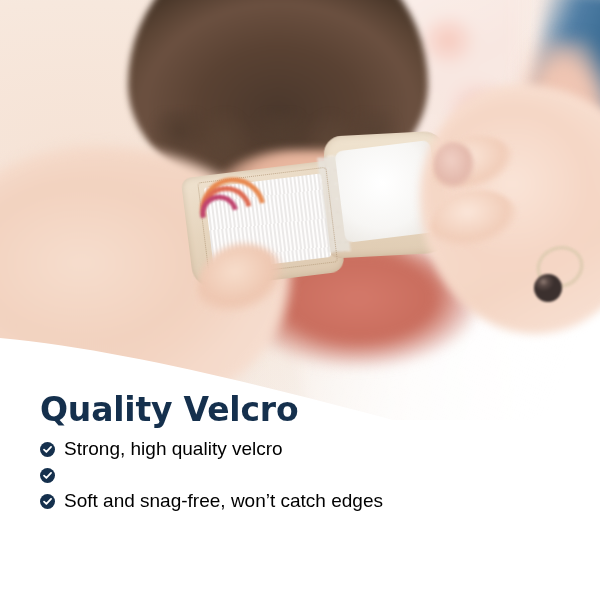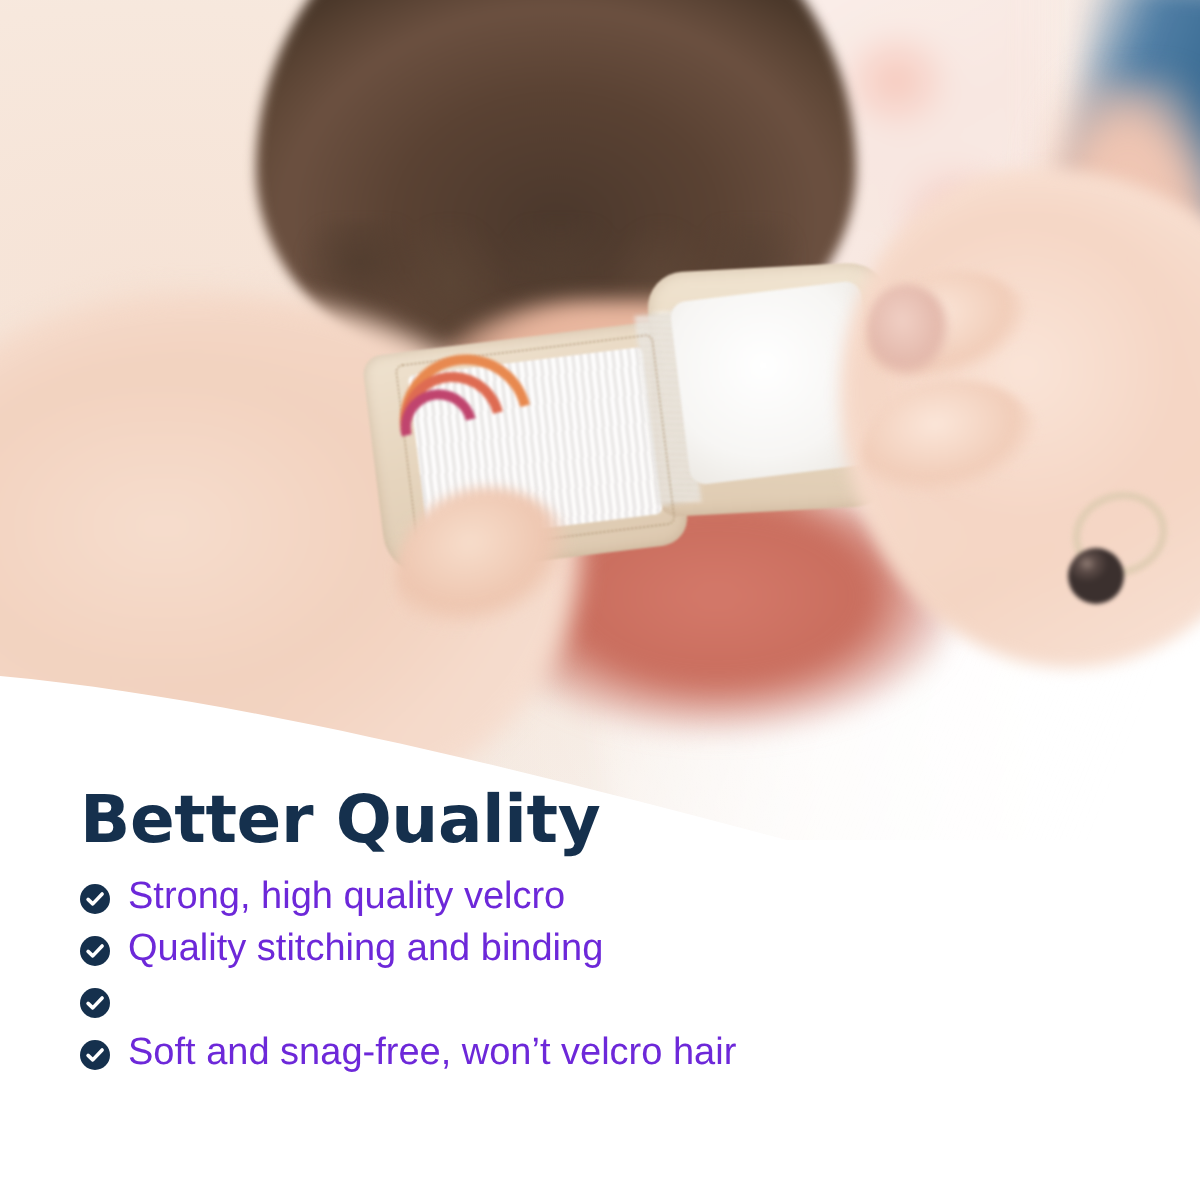--- a/index.html
+++ b/index.html
@@ -324,21 +324,21 @@
   .check-icon {
     flex: 0 0 auto;
     width: 15px;
     height: 15px;
     display: block;
   }
   .feature-text {
     font-family: "Liberation Sans", sans-serif;
     font-size: 19px;
     line-height: 22px;
-    color: #6d28d9;
+    color: #000000;
     white-space: nowrap;
   }
 </style>
 </head>
 <body>
 
 <div id="canvas">
 
   <div class="photo">
     <div class="bg-wash"></div>
@@ -380,46 +380,39 @@
     <div class="pearl"></div>
   </div>
 
   <div class="curve-mask">
     <svg width="600" height="300" viewBox="0 0 600 300" xmlns="http://www.w3.org/2000/svg">
       <path d="M0,38 C150,52 330,104 470,140 L600,172 L600,300 L0,300 Z" fill="#ffffff"></path>
     </svg>
   </div>
 
   <div class="content">
-    <h1 class="headline">Better Quality</h1>
+    <h1 class="headline">Quality Velcro</h1>
 
     <ul class="feature-list">
       <li class="feature-item">
         <svg class="check-icon" viewBox="0 0 16 16" xmlns="http://www.w3.org/2000/svg">
           <circle cx="8" cy="8" r="8" fill="#15304d"></circle>
           <path d="M4.3 8.2 L6.8 10.6 L11.8 5.3" fill="none" stroke="#ffffff" stroke-width="1.9" stroke-linecap="round" stroke-linejoin="round"></path>
         </svg>
         <span class="feature-text">Strong, high quality velcro</span>
       </li>
       <li class="feature-item">
         <svg class="check-icon" viewBox="0 0 16 16" xmlns="http://www.w3.org/2000/svg">
           <circle cx="8" cy="8" r="8" fill="#15304d"></circle>
           <path d="M4.3 8.2 L6.8 10.6 L11.8 5.3" fill="none" stroke="#ffffff" stroke-width="1.9" stroke-linecap="round" stroke-linejoin="round"></path>
         </svg>
-        <span class="feature-text">Quality stitching and binding</span>
       </li>
       <li class="feature-item">
         <svg class="check-icon" viewBox="0 0 16 16" xmlns="http://www.w3.org/2000/svg">
           <circle cx="8" cy="8" r="8" fill="#15304d"></circle>
           <path d="M4.3 8.2 L6.8 10.6 L11.8 5.3" fill="none" stroke="#ffffff" stroke-width="1.9" stroke-linecap="round" stroke-linejoin="round"></path>
         </svg>
-      </li>
-      <li class="feature-item">
-        <svg class="check-icon" viewBox="0 0 16 16" xmlns="http://www.w3.org/2000/svg">
-          <circle cx="8" cy="8" r="8" fill="#15304d"></circle>
-          <path d="M4.3 8.2 L6.8 10.6 L11.8 5.3" fill="none" stroke="#ffffff" stroke-width="1.9" stroke-linecap="round" stroke-linejoin="round"></path>
-        </svg>
-        <span class="feature-text">Soft and snag-free, won’t velcro hair</span>
+        <span class="feature-text">Soft and snag-free, won’t catch edges</span>
       </li>
     </ul>
   </div>
 
 </div>
 
 </body></html>

